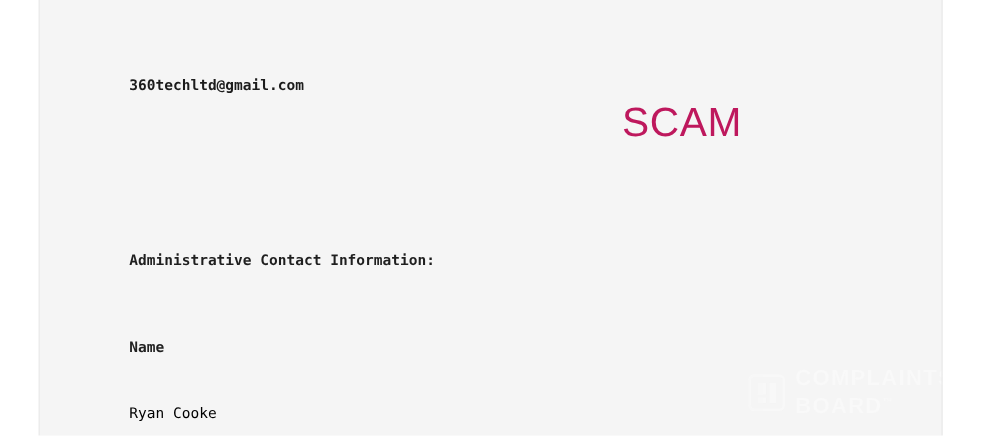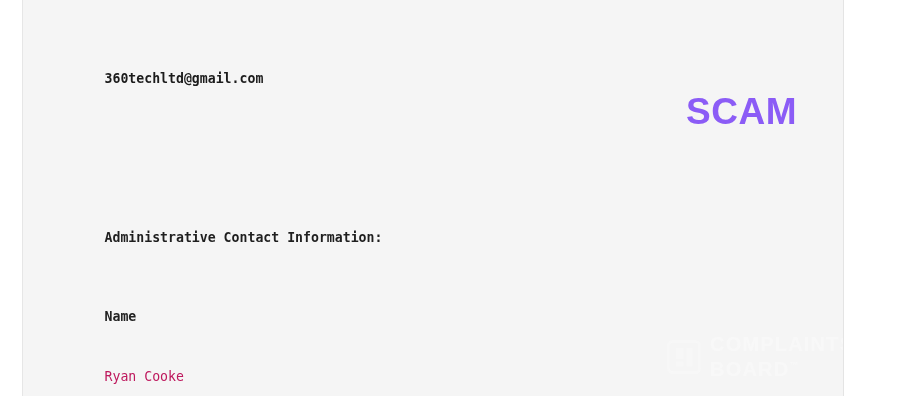--- a/index.html
+++ b/index.html
@@ -18,21 +18,21 @@
     position: relative;
     width: 900px;
     height: 407px;
     background: #ffffff;
     overflow: hidden;
   }
 
   
   #doc-panel {
     position: absolute;
-    left: 22px;
+    left: 35px;
     top: 0;
     width: 822px;
     height: 396px;
     background: #f5f5f5;
     overflow: hidden;
   }
   
   #doc-panel::before {
     content: "";
     position: absolute;
@@ -56,33 +56,33 @@
     width: 360px;
     font-family: "DejaVu Sans Mono", "Liberation Mono", monospace;
     font-size: 13.2px;
     line-height: 19.9px;
     color: #2b2b2b;
     letter-spacing: 0px;
     white-space: pre;
   }
   .rec-line { height: 19.9px; }
   .rec-label { font-weight: 700; color: #222222; }
-  .rec-value { font-weight: 400; color: #be185d; }
+  .rec-value { font-weight: 400; color: #000000; }
   .rec-heading { font-weight: 700; color: #1f1f1f; }
   .rec-email { font-weight: 700; color: #1c1c1c; }
   .rec-blank { height: 19.9px; }
 
   
   .annotation {
     position: absolute;
     font-family: "Liberation Sans", sans-serif;
-    font-weight: 700;
-    color: #8b5cf6;
+    font-weight: 400;
+    color: #be185d;
     white-space: nowrap;
-    text-align: right;
+    text-align: center;
     letter-spacing: 0.5px;
   }
   #annotation-scam {
     left: 395px;
     top: 90px;
     width: 380px;
     font-size: 37px;
     line-height: 44px;
   }
   #annotation-fraud {

